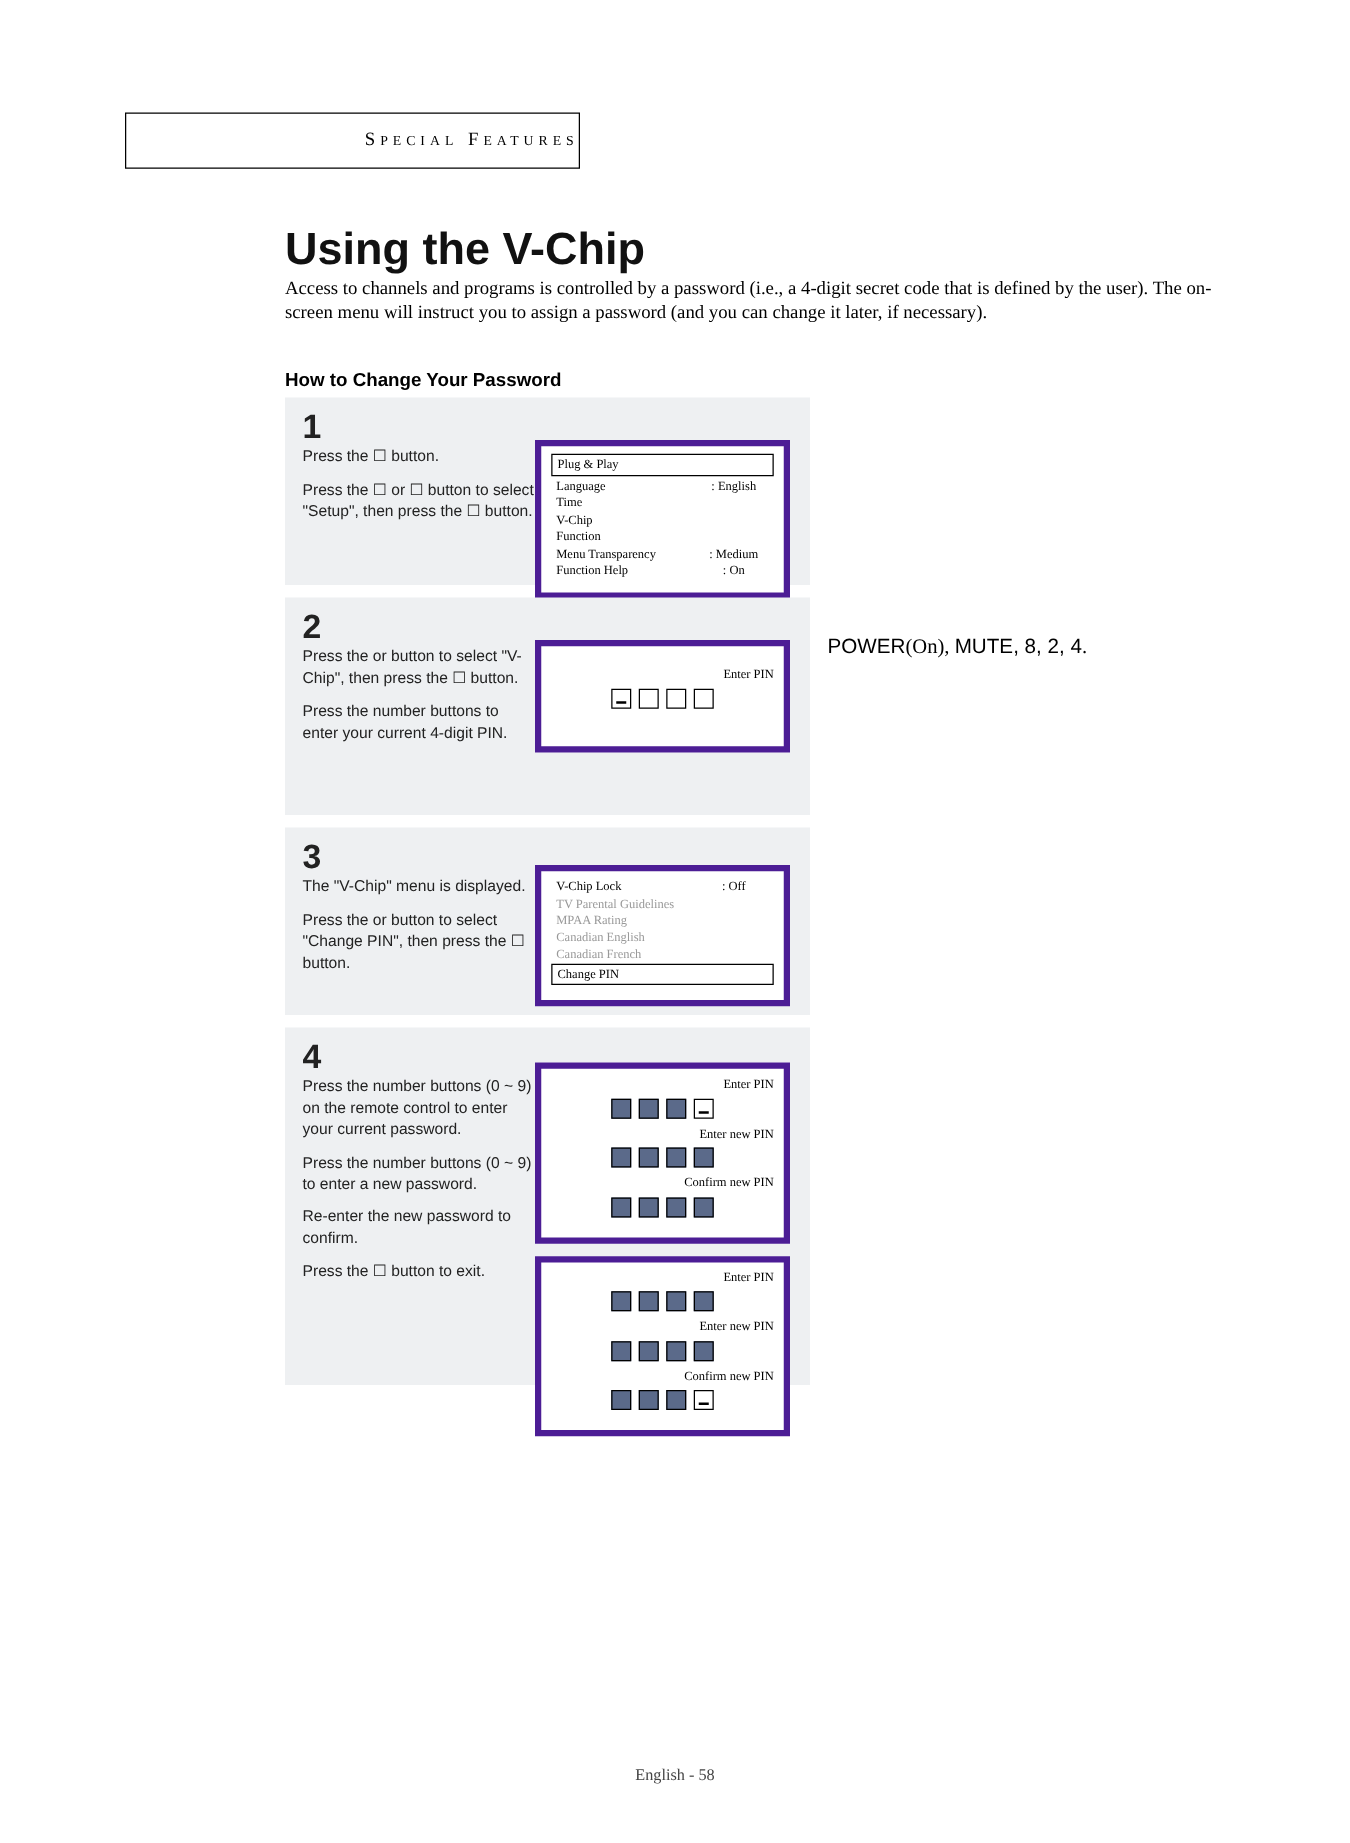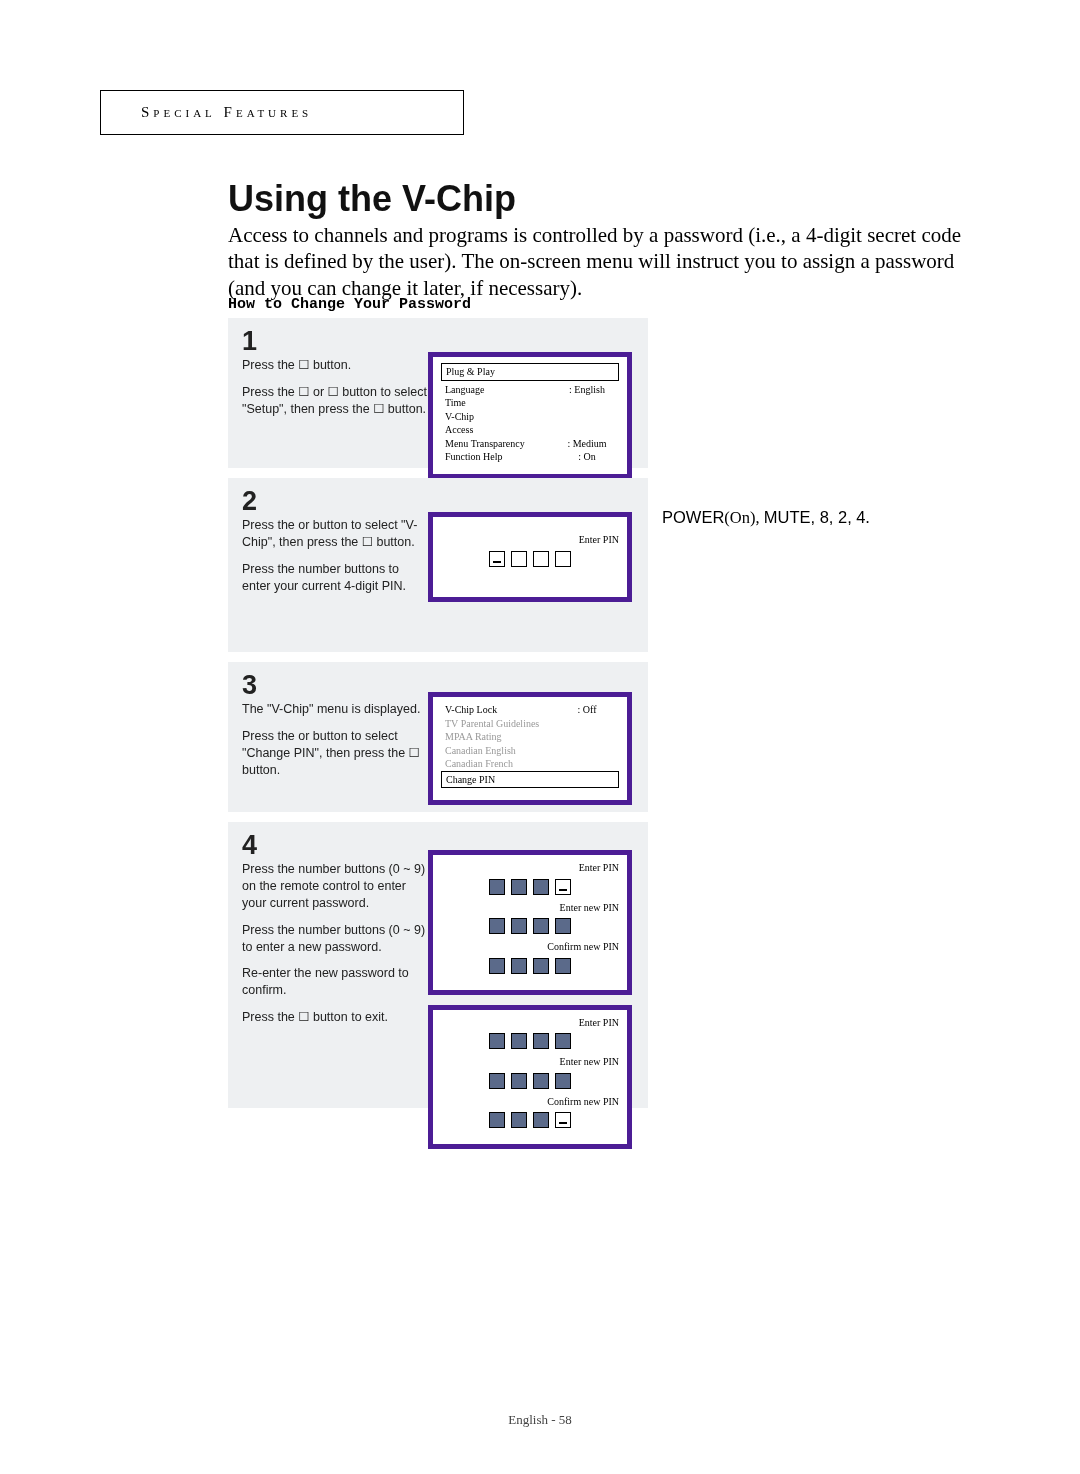--- a/index.html
+++ b/index.html
@@ -14,20 +14,21 @@
   .header-box {
     position: absolute;
     top: 90px;
     left: 100px;
     width: 364px;
     height: 45px;
     border: 1px solid #000;
     display: flex;
     align-items: center;
     padding-left: 40px;
+    justify-content: flex-end;
   }
   .header-text {
     font-family: Georgia, serif;
     font-size: 15px;
     letter-spacing: 4px;
     font-variant: small-caps;
   }
   .main-title {
     position: absolute;
     top: 178px;
@@ -36,28 +37,28 @@
     font-weight: bold;
     font-size: 36px;
     color: #111;
   }
   .intro {
     position: absolute;
     top: 222px;
     left: 228px;
     width: 760px;
     font-family: Georgia, serif;
-    font-size: 21px;
+    font-size: 15px;
     line-height: 1.25;
   }
   .subheading {
     position: absolute;
     top: 296px;
     left: 228px;
-    font-family: Liberation Mono, monospace;
+    font-family: Liberation Sans, sans-serif;
     font-weight: bold;
     font-size: 15px;
     color: #000;
   }
   .steps-col {
     position: absolute;
     top: 318px;
     left: 228px;
     width: 420px;
   }
@@ -168,21 +169,21 @@
         </div>
       <div class="row">
           <span>Time</span>
           <span></span>
         </div>
       <div class="row">
           <span>V-Chip</span>
           <span></span>
         </div>
       <div class="row">
-          <span>Access</span>
+          <span>Function</span>
           <span></span>
         </div>
       <div class="row">
           <span>Menu Transparency</span>
           <span>:   Medium</span>
         </div>
       <div class="row">
           <span>Function Help</span>
           <span>:   On</span>
         </div>

